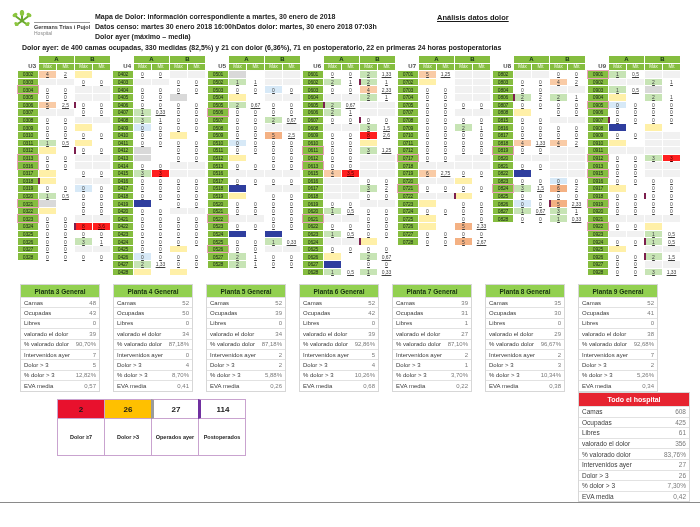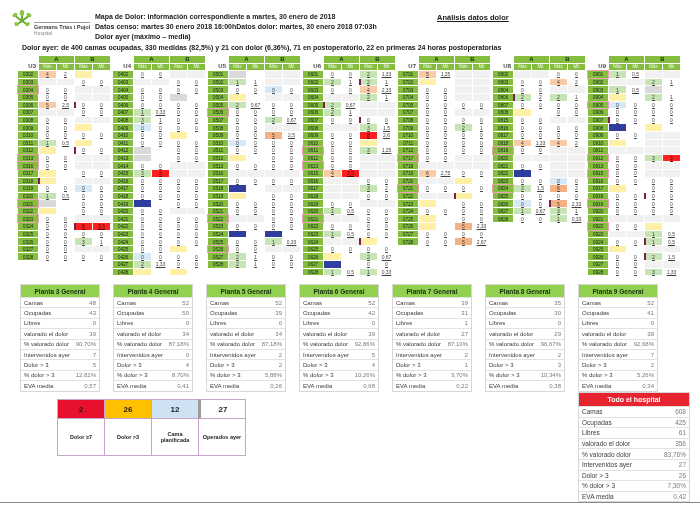--- a/index.html
+++ b/index.html
@@ -2292,26 +2292,26 @@
   <div id="legend">
       <div class="lg-box">
         <div class="lg-val" style="background: rgb(232, 17, 45); color: rgb(26, 26, 26);">2</div>
         <div class="lg-label">Dolor ≥7</div>
       </div>
       <div class="lg-box">
         <div class="lg-val" style="background: rgb(255, 192, 0); color: rgb(26, 26, 26);">26</div>
         <div class="lg-label">Dolor &gt;3</div>
       </div>
       <div class="lg-box">
-        <div class="lg-val" style="background: rgb(207, 226, 243); color: rgb(26, 26, 26);">12</div>
-        <div class="lg-label">Cama planificada</div>
-      </div>
-      <div class="lg-box">
         <div class="lg-val" style="background: rgb(255, 255, 255); color: rgb(26, 26, 26); border-left: 3px solid rgb(155, 155, 155);">27</div>
         <div class="lg-label">Operados ayer</div>
+      </div>
+      <div class="lg-box">
+        <div class="lg-val" style="background: rgb(255, 255, 255); color: rgb(26, 26, 26); border-left: 3px solid rgb(112, 48, 160);">114</div>
+        <div class="lg-label">Postoperados</div>
       </div>
     </div>
 
   <div id="hospital">
       <div class="phead" style="background: rgb(230, 36, 48);">Todo el hospital</div>
       <div class="prow">
         <div class="pl">Camas</div>
         <div class="pv">608</div>
       </div>
       <div class="prow">

